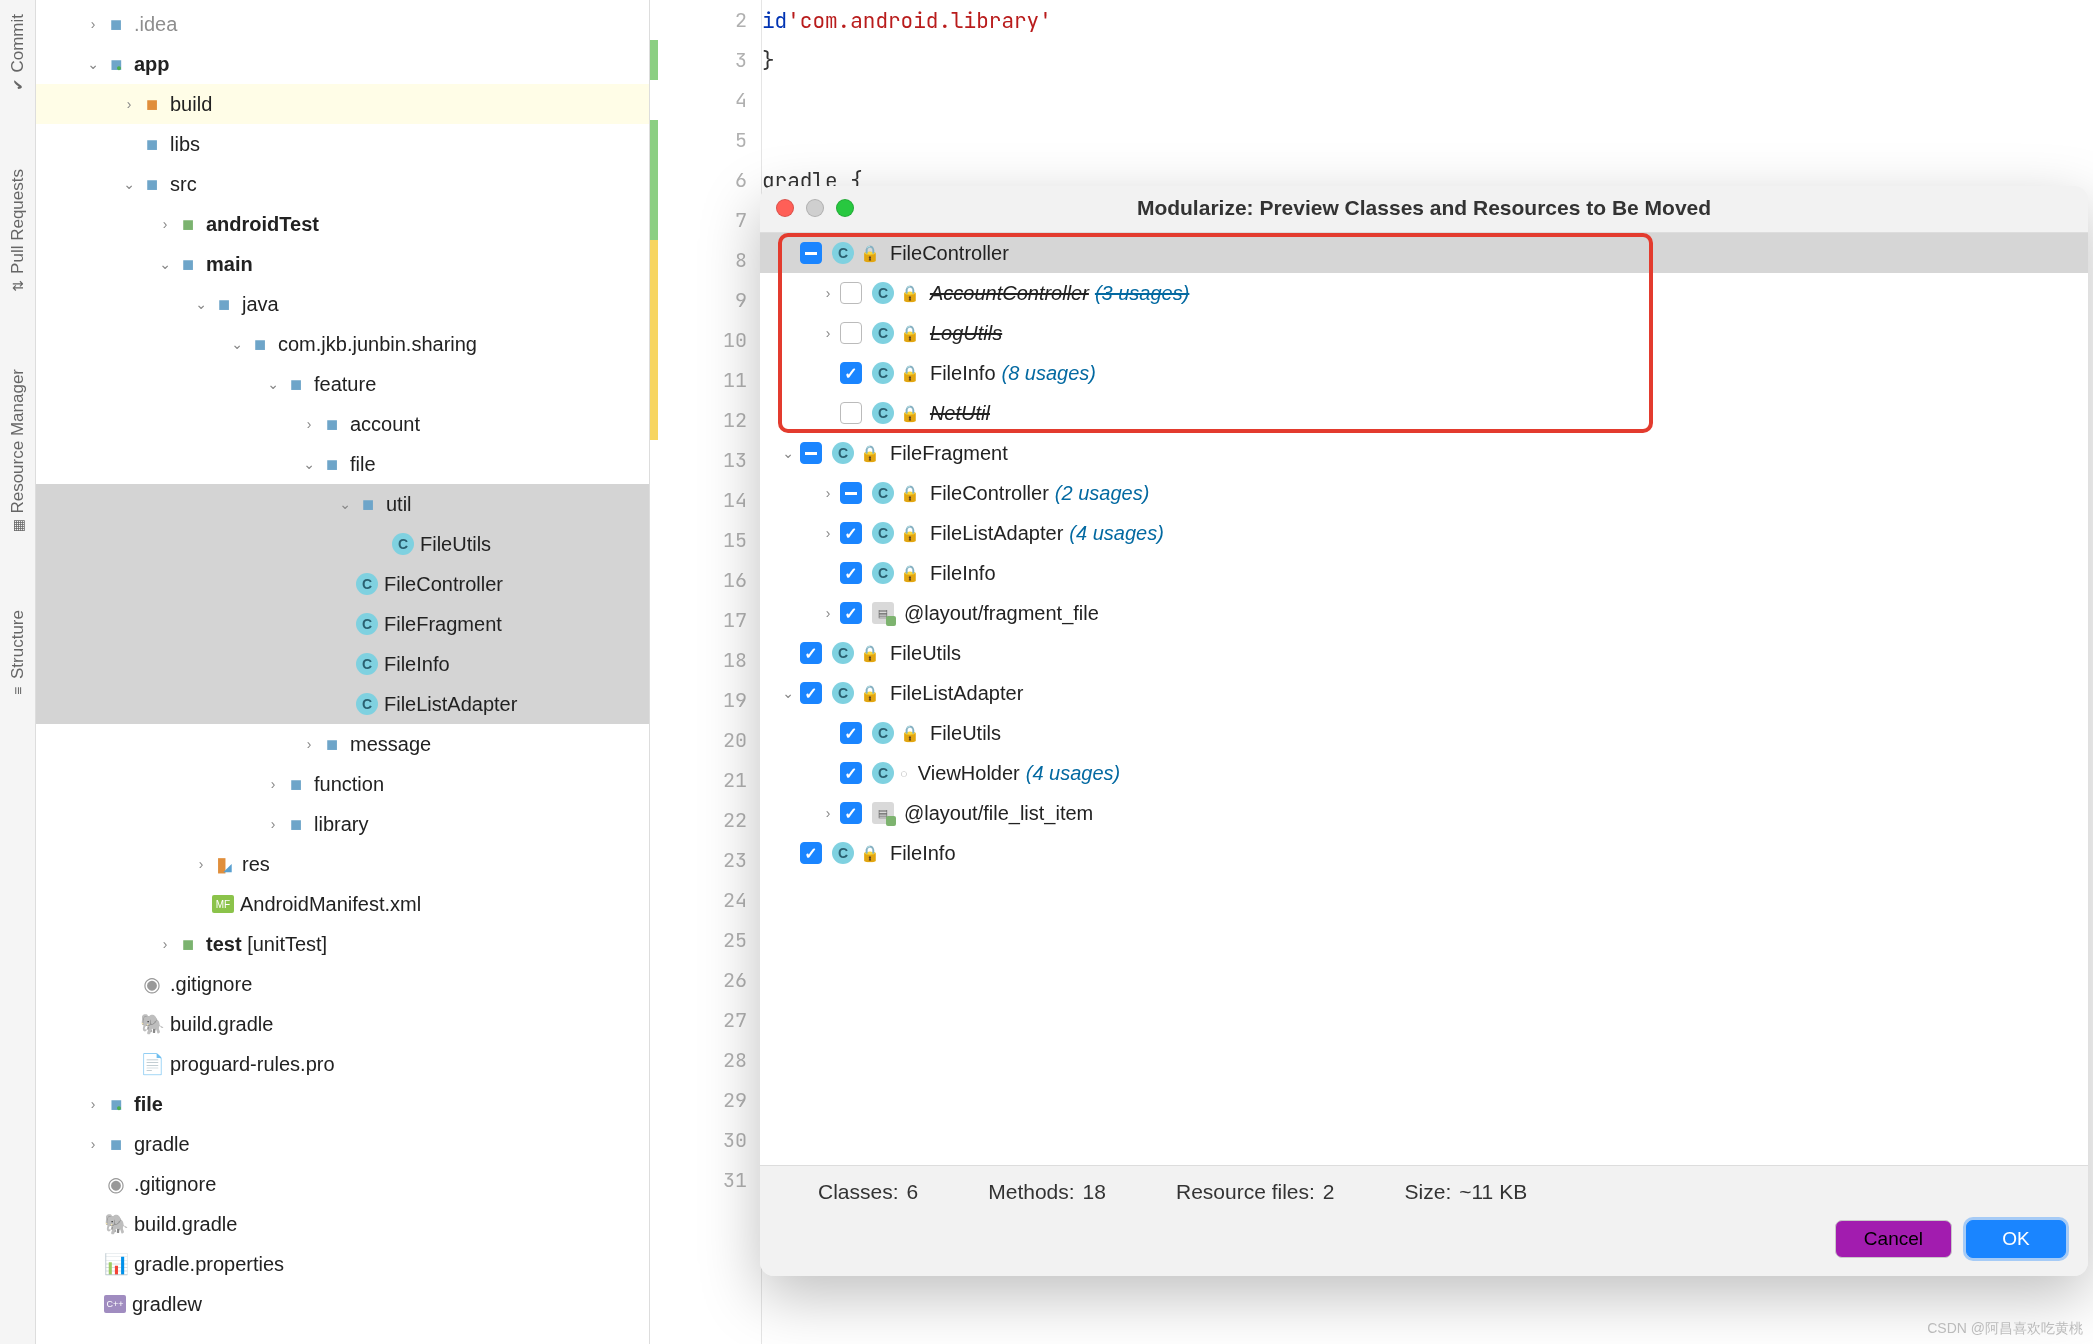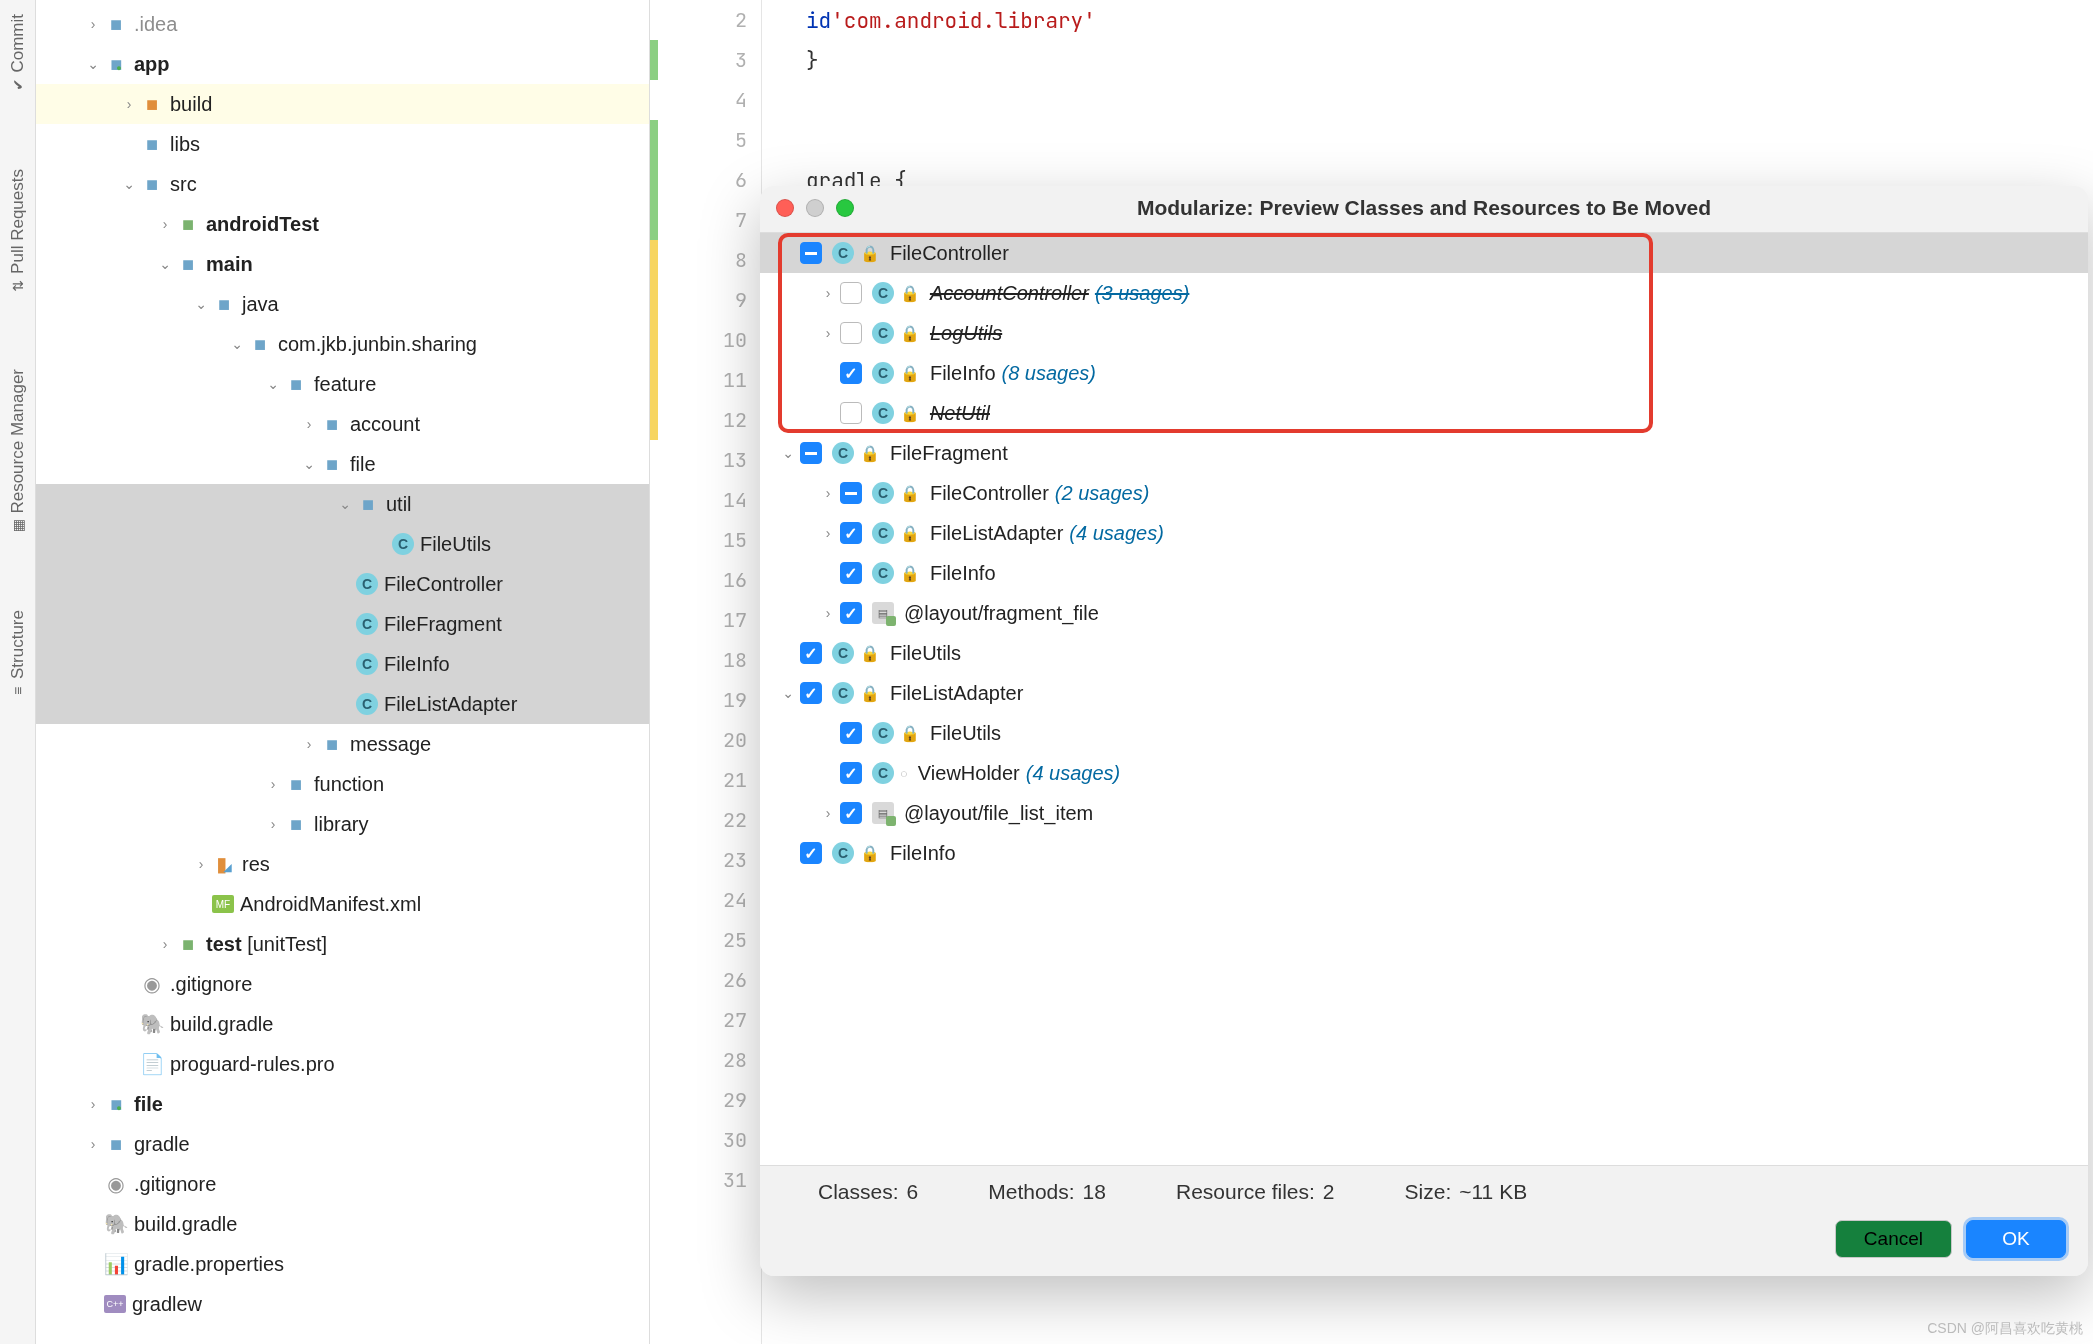--- a/index.html
+++ b/index.html
@@ -27,21 +27,21 @@
 .label { color: #222; }
 .mute { color: #8e8e8e;}
 
 
 .editor { flex: none; width: 112px; background: #fff; border-right: 1px solid #e5e5e5; position: relative; }
 .gutter { display: flex; flex-direction: column; align-items: flex-end; padding-right: 14px; }
 .gutter .gl { height: 40px; color: #b0b0b0; font-family: "JetBrains Mono","Menlo",monospace; font-size: 20px; display: flex; align-items: center; }
 .gl.errline::after { content: ''; position: absolute; left: 0; right: 0; height: 40px; background: #ffeff0; z-index: -1; }
 .gl.yellow::before { content: ''; width: 8px; height: 40px; background: #f7d560; position: absolute; left: 0; }
 .gl.green::before { content: ''; width: 8px; height: 40px; background: #8bcf82; position: absolute; left: 0; }
-.codepane { position: absolute; left: 806px; top: 0; font-family: "JetBrains Mono","Menlo",monospace; font-size: 21px; }
+.codepane { position: absolute; left: 762px; top: 0; font-family: "JetBrains Mono","Menlo",monospace; font-size: 21px; }
 .codeln { height: 40px; display: flex; align-items: center; white-space: pre; }
 .kw { color: #0033b3; }
 .str { color: #b91c1c; }
 
 
 .dialog { position: absolute; left: 760px; top: 186px; width: 1328px; height: 1090px; background: #f2f2f2; border-radius: 14px; box-shadow: 0 20px 60px rgba(0,0,0,.25); display: flex; flex-direction: column; overflow: hidden; }
 .titlebar { height: 44px; display: flex; align-items: center; padding: 0 16px; position: relative; }
 .traffic { display: flex; gap: 12px; }
 .dot { width: 18px; height: 18px; border-radius: 50%; border: 1px solid rgba(0,0,0,.15); }
 .dot.red { background: #ff5f57; } .dot.yel { background: #cfcfcf; } .dot.grn { background: #28c840; }
@@ -61,21 +61,21 @@
 .xmlic::after { content:''; position:absolute; right: -2px; bottom: -2px; width: 10px; height: 10px; background: #7db36f; border-radius: 2px; }
 .cname { color: #222; }
 .usages { font-style: italic; color: #0369a1; margin-left: 6px; }
 .strike { text-decoration: line-through; font-style: italic; }
 .highlight-box { position: absolute; left: 18px; top: 0; width: 875px; height: 200px; border: 4px solid #e33b2e; border-radius: 10px; pointer-events: none; }
 
 .dlg-foot { flex: none; padding: 14px 22px 18px; background: #f2f2f2; border-top: 1px solid #ddd; }
 .stats { display: flex; gap: 70px; font-size: 21px; color: #333; margin-bottom: 16px; padding-left: 36px; }
 .stats b { font-weight: 400; margin-left: 8px; }
 .btns { display: flex; justify-content: flex-end; gap: 14px; }
-.btn { height: 38px; min-width: 100px; padding: 0 28px; border-radius: 7px; border: 1px solid #c8c8c8; background: #15803d; font-size: 19px; cursor: pointer; }
+.btn { height: 38px; min-width: 100px; padding: 0 28px; border-radius: 7px; border: 1px solid #c8c8c8; background: #a21caf; font-size: 19px; cursor: pointer; }
 .btn.primary { background: #1a85ff; border-color: #1a85ff; color: #fff; box-shadow: 0 0 0 3px rgba(26,133,255,.35); }
 
 .watermark { position: absolute; right: 10px; bottom: 6px; color: #bbb; font-size: 14px; }
 </style>
 </head>
 <body>
 
 <div class="app">
   <div class="vert-tabs">
     <div class="vtab"><span class="vicon">✔</span><span>Commit</span></div>

